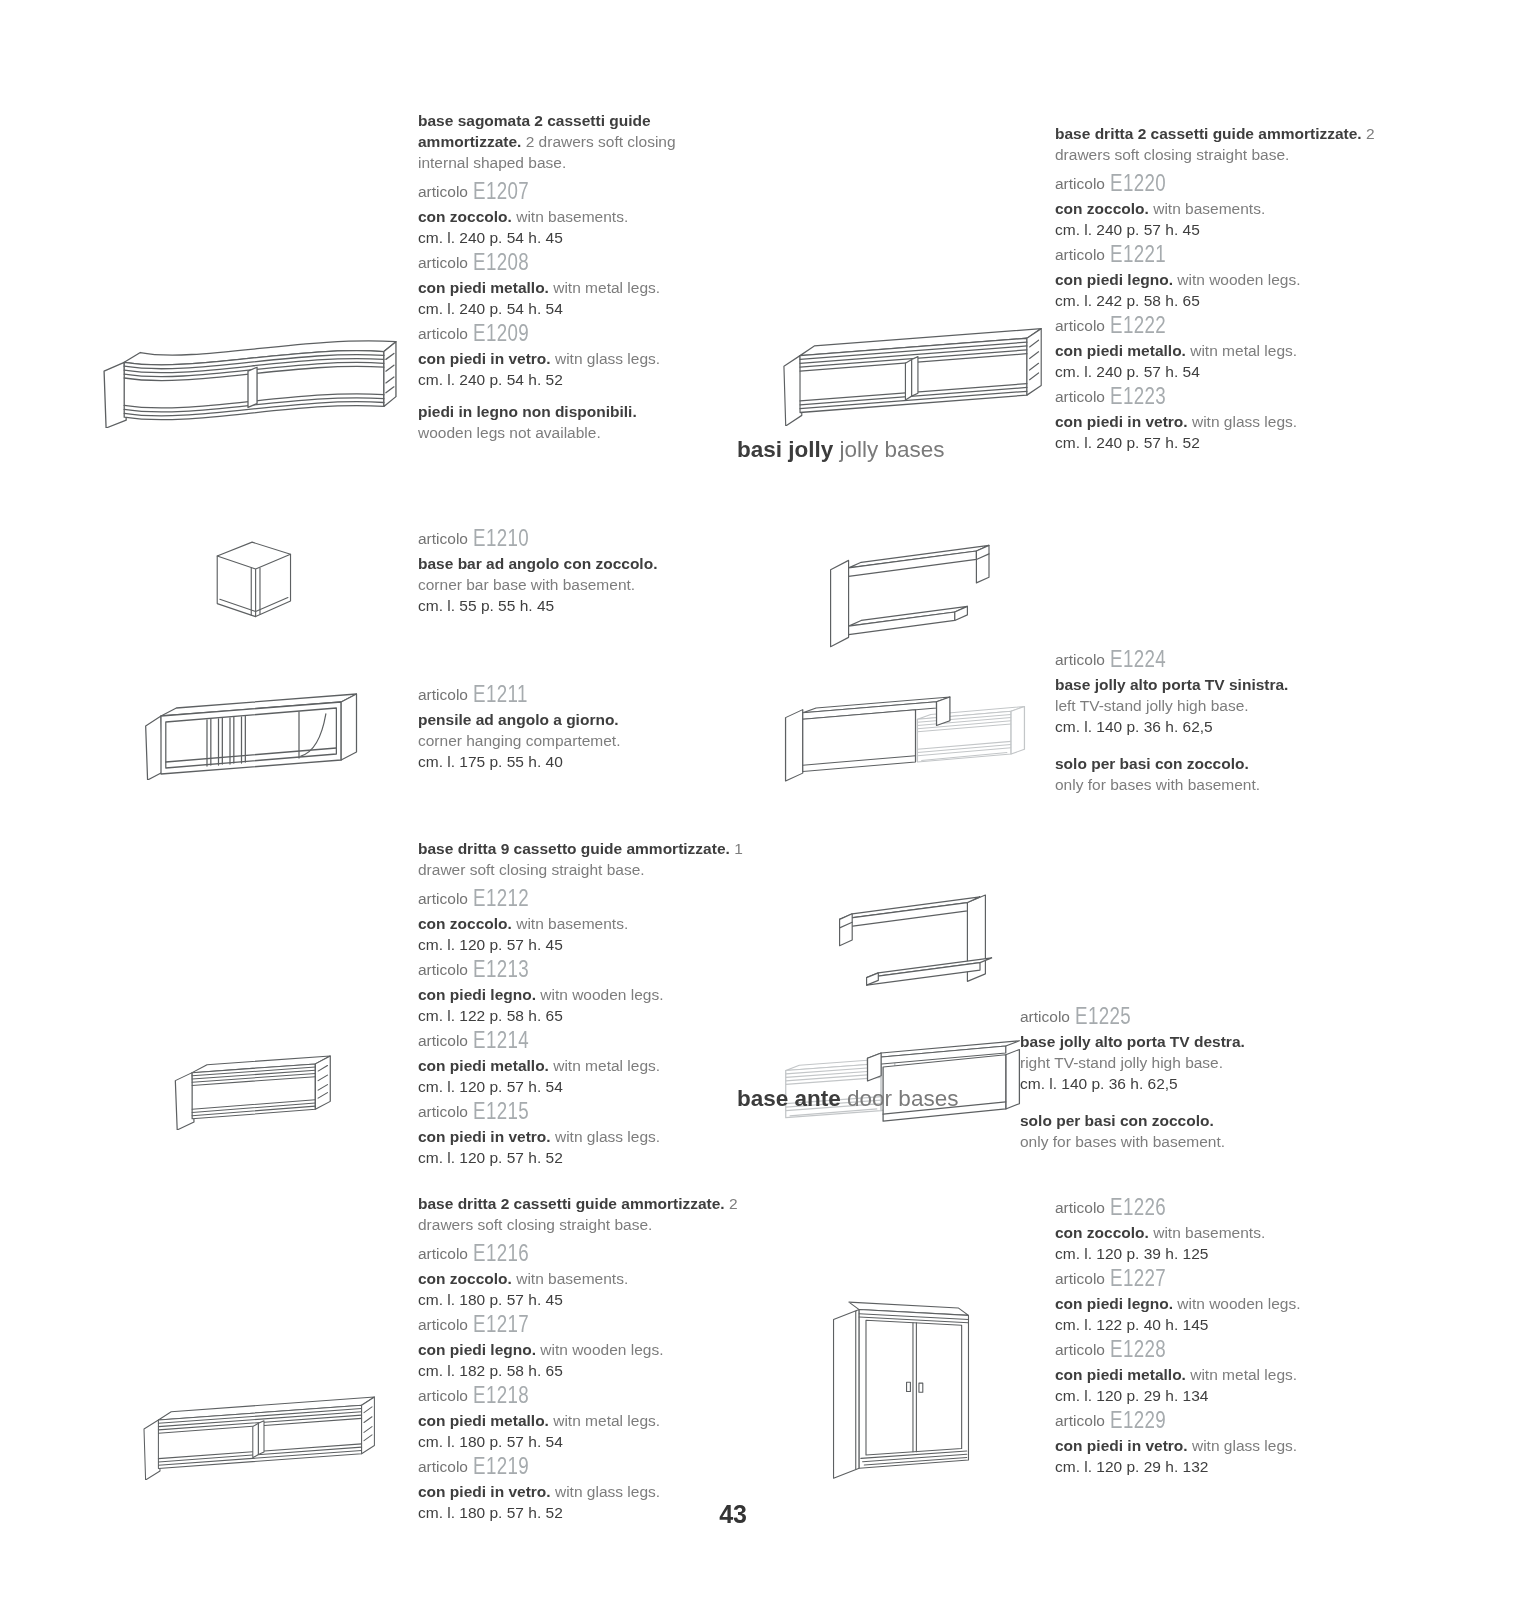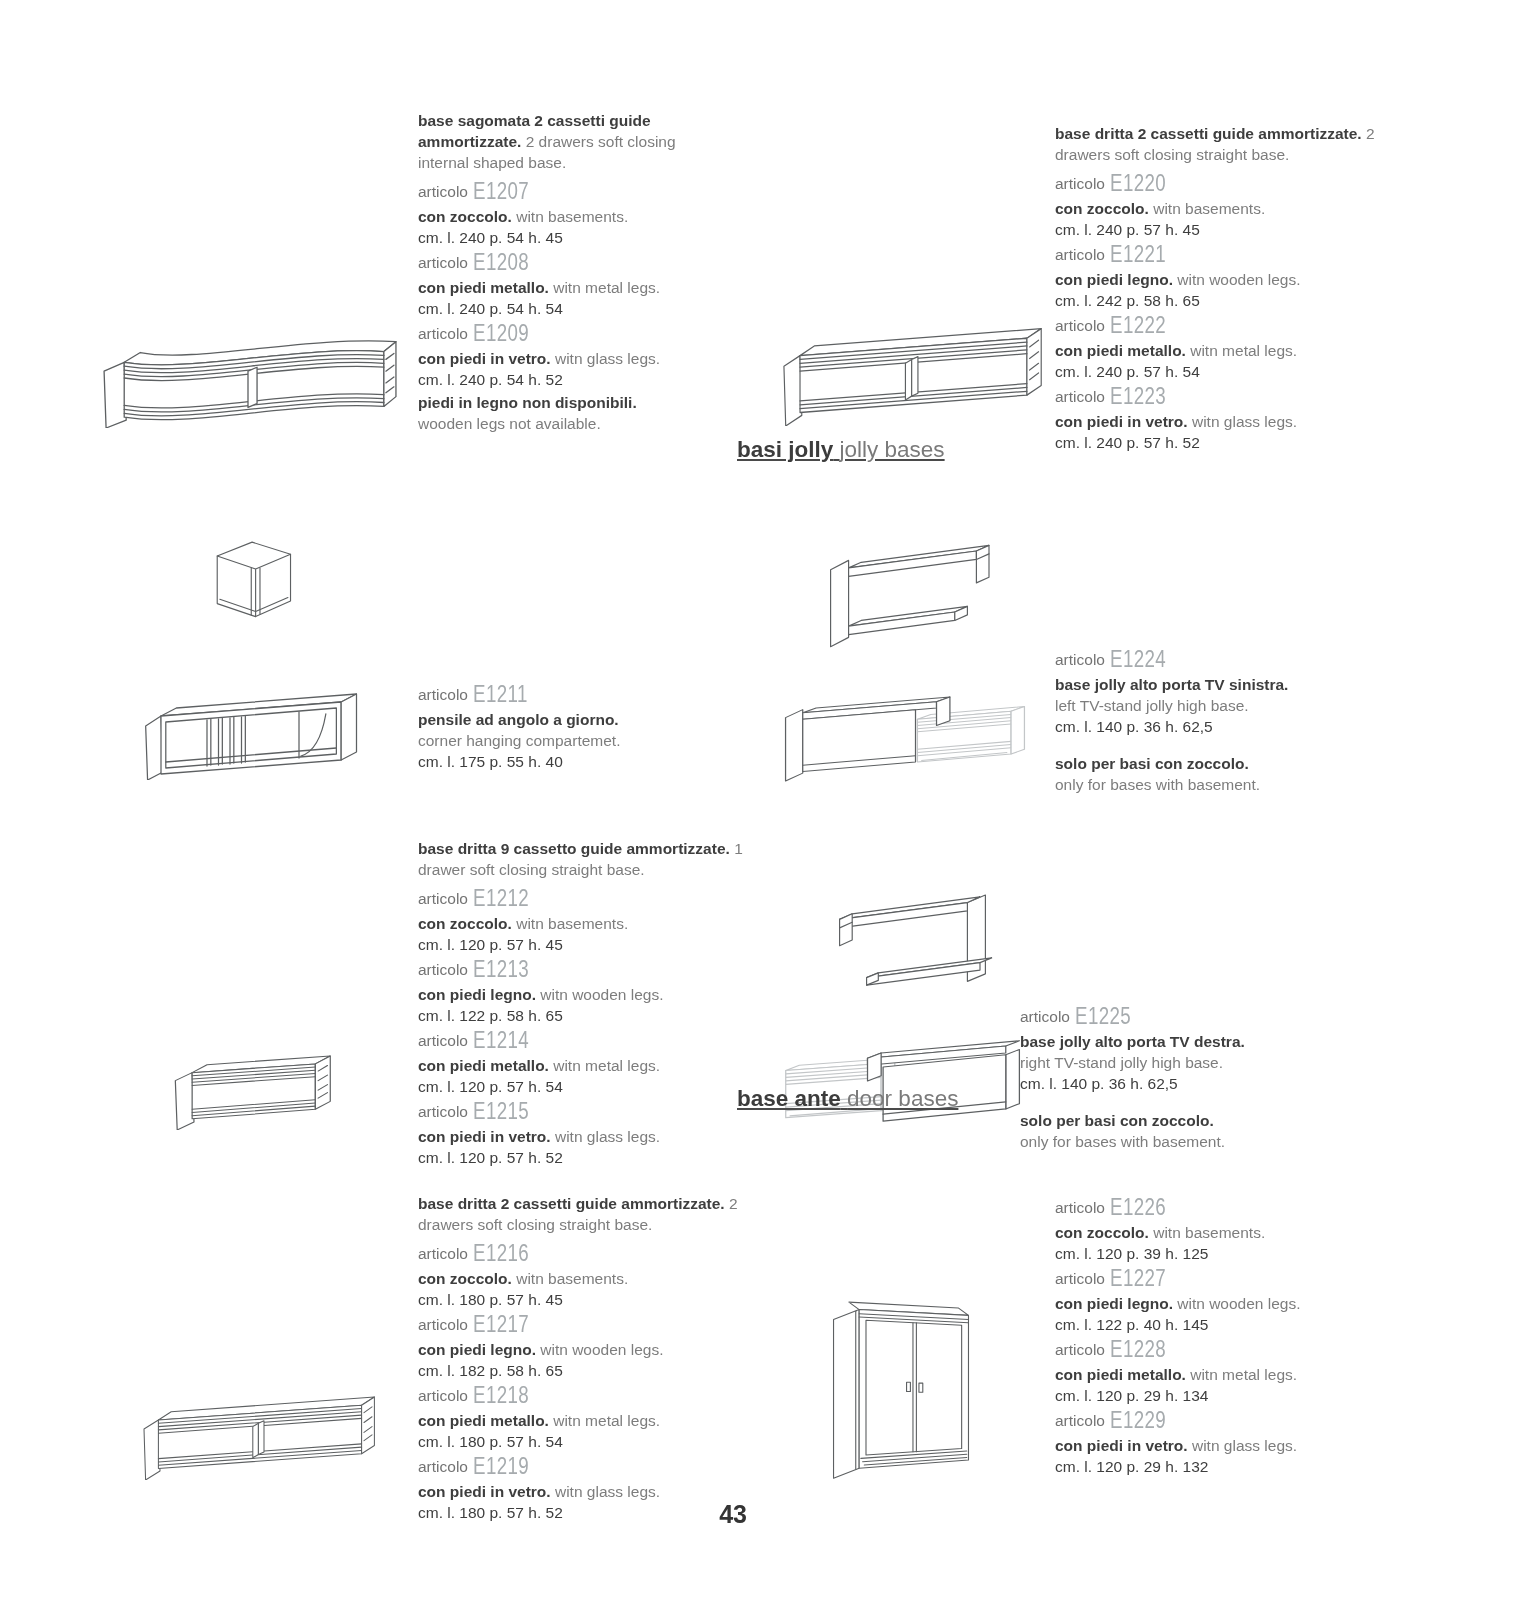--- a/index.html
+++ b/index.html
@@ -15,22 +15,22 @@
   .title { margin-bottom:4px; }
   .art-line { line-height:28px; white-space:nowrap; }
   .lbl { color:#737373; }
   .artnum {
     display:inline-block; font-size:24px; line-height:28px; color:#a6abae;
     transform:scaleX(0.78); transform-origin:0 70%;
     letter-spacing:0.5px; margin-left:5px; vertical-align:-2px;
   }
   .dims { font-weight:normal; color:#3e3e3e; }
   .note { margin-top:16px; }
-  .note-sm { margin-top:2px; }
-  .sec-header { position:absolute; font-size:22.5px; line-height:26px; white-space:nowrap;text-decoration:underline; }
+  .note-sm { margin-top:11px; }
+  .sec-header { position:absolute; font-size:22.5px; line-height:26px; white-space:nowrap; }
   .sec-header .b { color:#3c3c3c; }
   .sec-header .en { color:#7a7a7a; }
   .pagenum { position:absolute; font-size:25px; font-weight:bold; color:#343434; text-align:right; }
   .draw { position:absolute; }
   .draw svg { display:block; width:100%; height:100%; }
   .ln   { stroke:#5d6062; stroke-width:1.3; fill:none; stroke-linejoin:round; stroke-linecap:round; }
   .lnw  { stroke:#5d6062; stroke-width:1.3; fill:#ffffff; stroke-linejoin:round; }
   .gh   { stroke:#c3c6c8; stroke-width:1.3; fill:none; stroke-linejoin:round; }
   .ghw  { stroke:#c3c6c8; stroke-width:1.3; fill:#ffffff; stroke-linejoin:round; }
 </style>
@@ -257,20 +257,26 @@
         </div>
 
         <div class="article">
           <div class="art-line"><span class="lbl">articolo</span><span class="artnum">E1223</span></div>
           <div class="desc"><span class="b">con piedi in vetro.</span> <span class="en">witn glass legs.</span></div>
           <div class="dims">cm. l. 240 p. 57 h. 52</div>
         </div>
       </div>
   </div>
 
+  <div class="tblock" style="left:418px;top:524px;width:310px">
+    <div class="art-line"><span class="lbl">articolo</span><span class="artnum">E1210</span></div>
+    <div class="b">base bar ad angolo con zoccolo.</div>
+    <div class="en">corner bar base with basement.</div>
+    <div class="dims">cm. l. 55 p. 55 h. 45</div>
+  </div>
 
   <div class="tblock" style="left:418px;top:680px;width:310px">
     <div class="art-line"><span class="lbl">articolo</span><span class="artnum">E1211</span></div>
     <div class="b">pensile ad angolo a giorno.</div>
     <div class="en">corner hanging compartemet.</div>
     <div class="dims">cm. l. 175 p. 55 h. 40</div>
   </div>
 
   <div class="tblock" style="left:1055px;top:645px;width:320px">
     <div class="art-line"><span class="lbl">articolo</span><span class="artnum">E1224</span></div>

